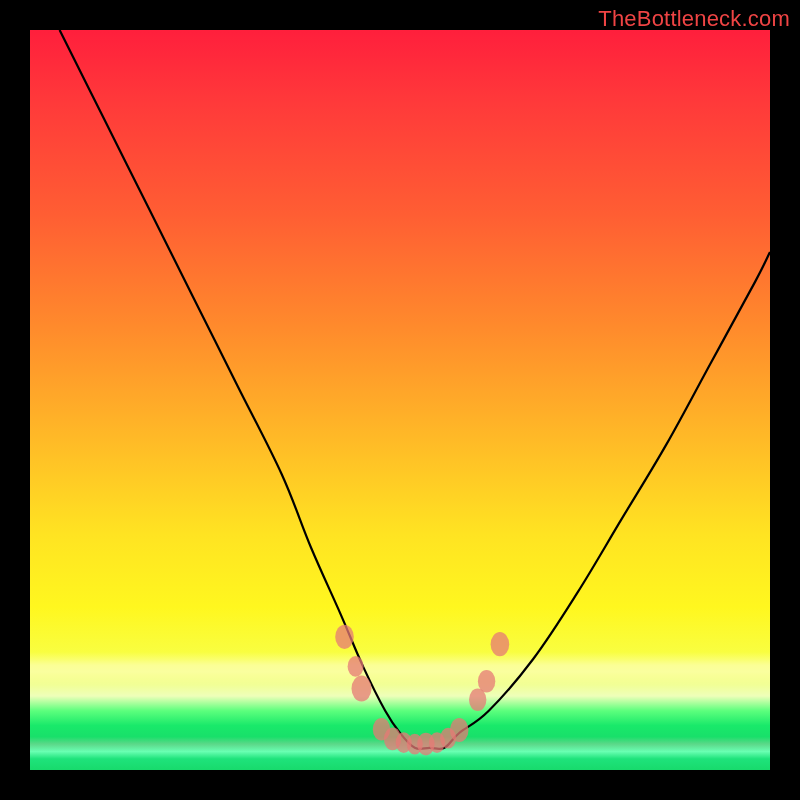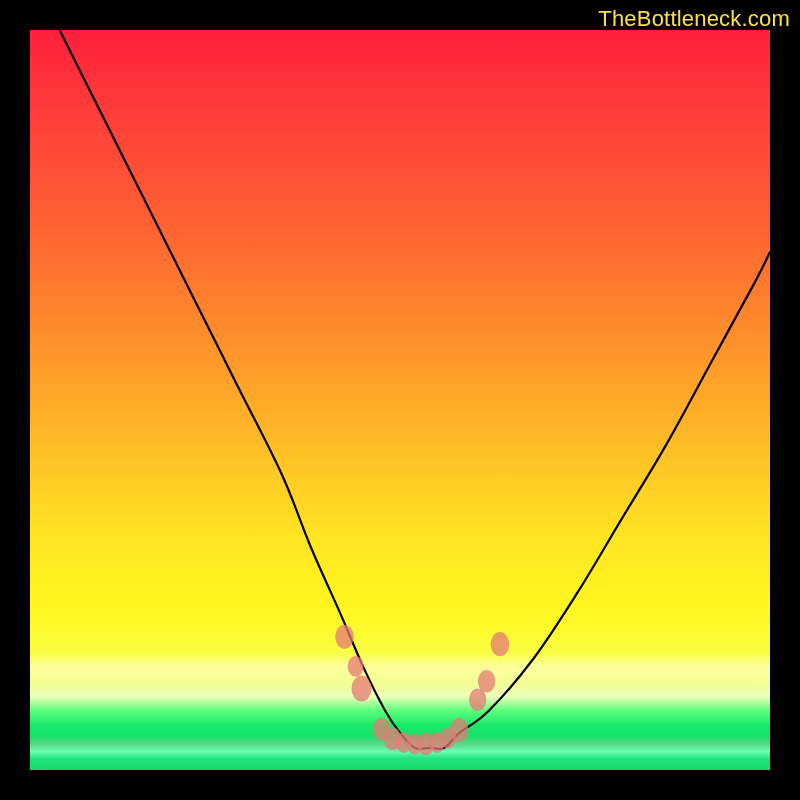--- a/index.html
+++ b/index.html
@@ -57,21 +57,21 @@
       rgba(255,255,160,0) 0%,
       rgba(255,255,200,0.55) 40%,
       rgba(255,255,200,0.55) 60%,
       rgba(255,255,160,0) 100%);
     pointer-events: none;
   }
   .watermark {
     position: absolute;
     top: 6px;
     right: 10px;
-    color: #fde047;
+    color: #ef4444;
     font-size: 22px;
     font-weight: 500;
     letter-spacing: 0.2px;
     user-select: none;
   }
   svg.curve {
     position: absolute;
     left: 0;
     top: 0;
     width: 740px;

